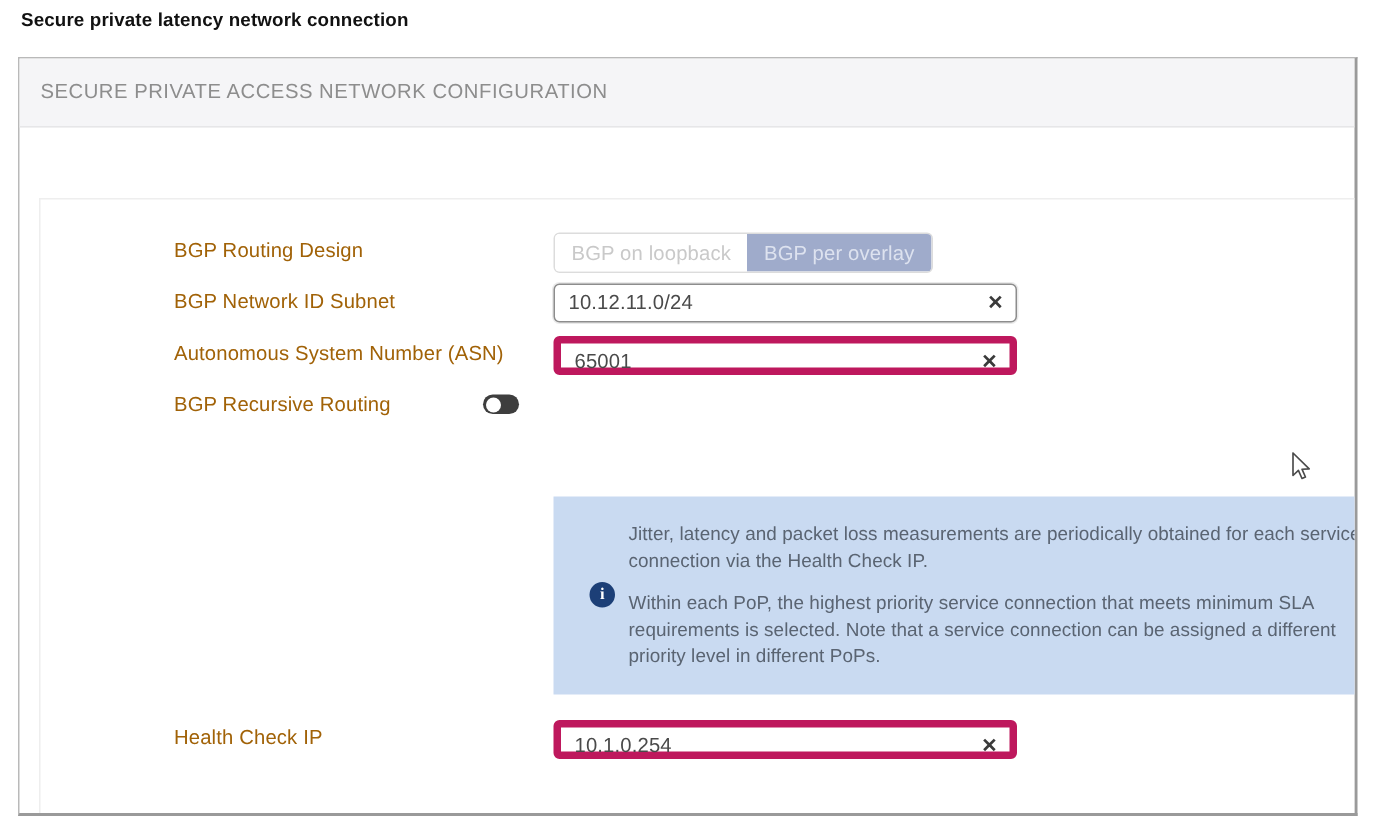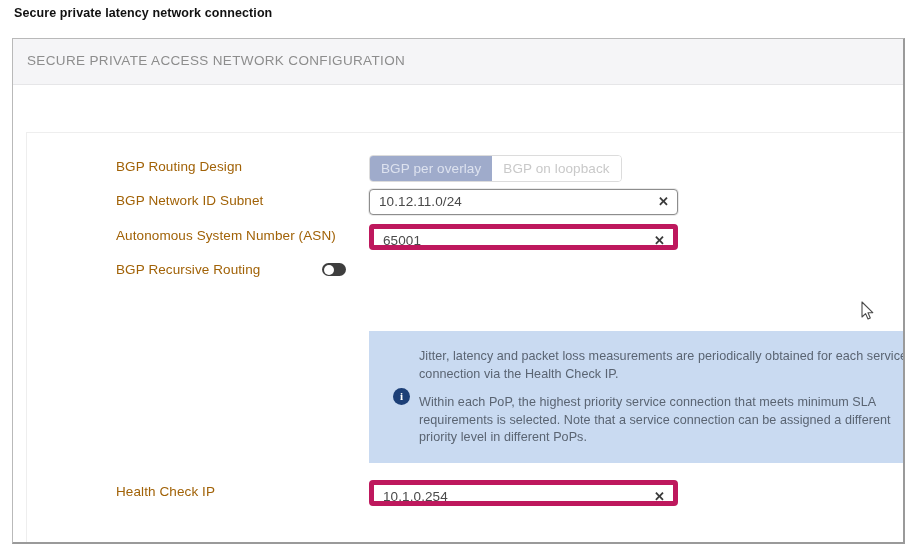--- a/index.html
+++ b/index.html
@@ -282,22 +282,22 @@
   <div class="section-strip">
     <div class="section-strip-title">SECURE PRIVATE ACCESS NETWORK CONFIGURATION</div>
   </div>
 
   <div class="card">
 
     <div class="row r-design">
       <div class="row-label">BGP Routing Design</div>
       <div class="row-control">
         <div class="seg">
+          <div class="seg-item">BGP on loopback</div>
           <div class="seg-item active-muted">BGP per overlay</div>
-          <div class="seg-item">BGP on loopback</div>
         </div>
       </div>
     </div>
 
     <div class="row r-subnet">
       <div class="row-label">BGP Network ID Subnet</div>
       <div class="row-control">
         <div class="field focused">
           <span class="field-value">10.12.11.0/24</span>
           <span class="field-clear">✕</span>

